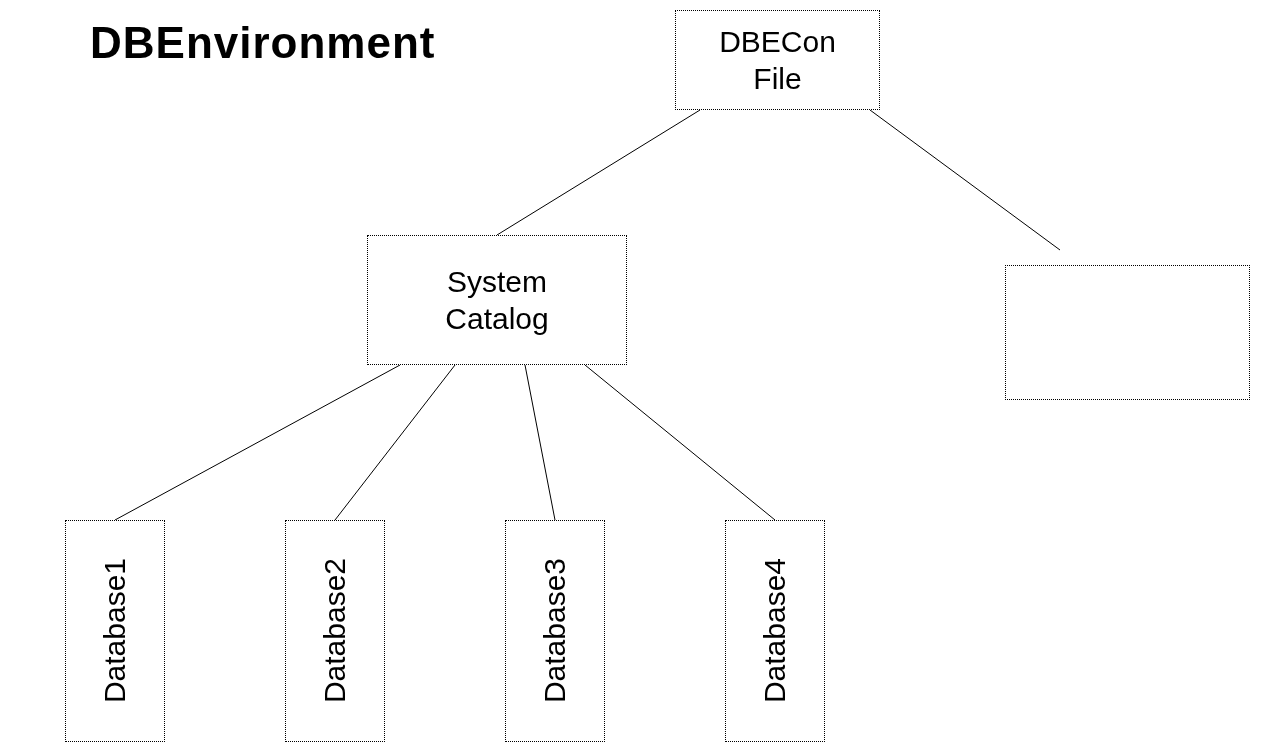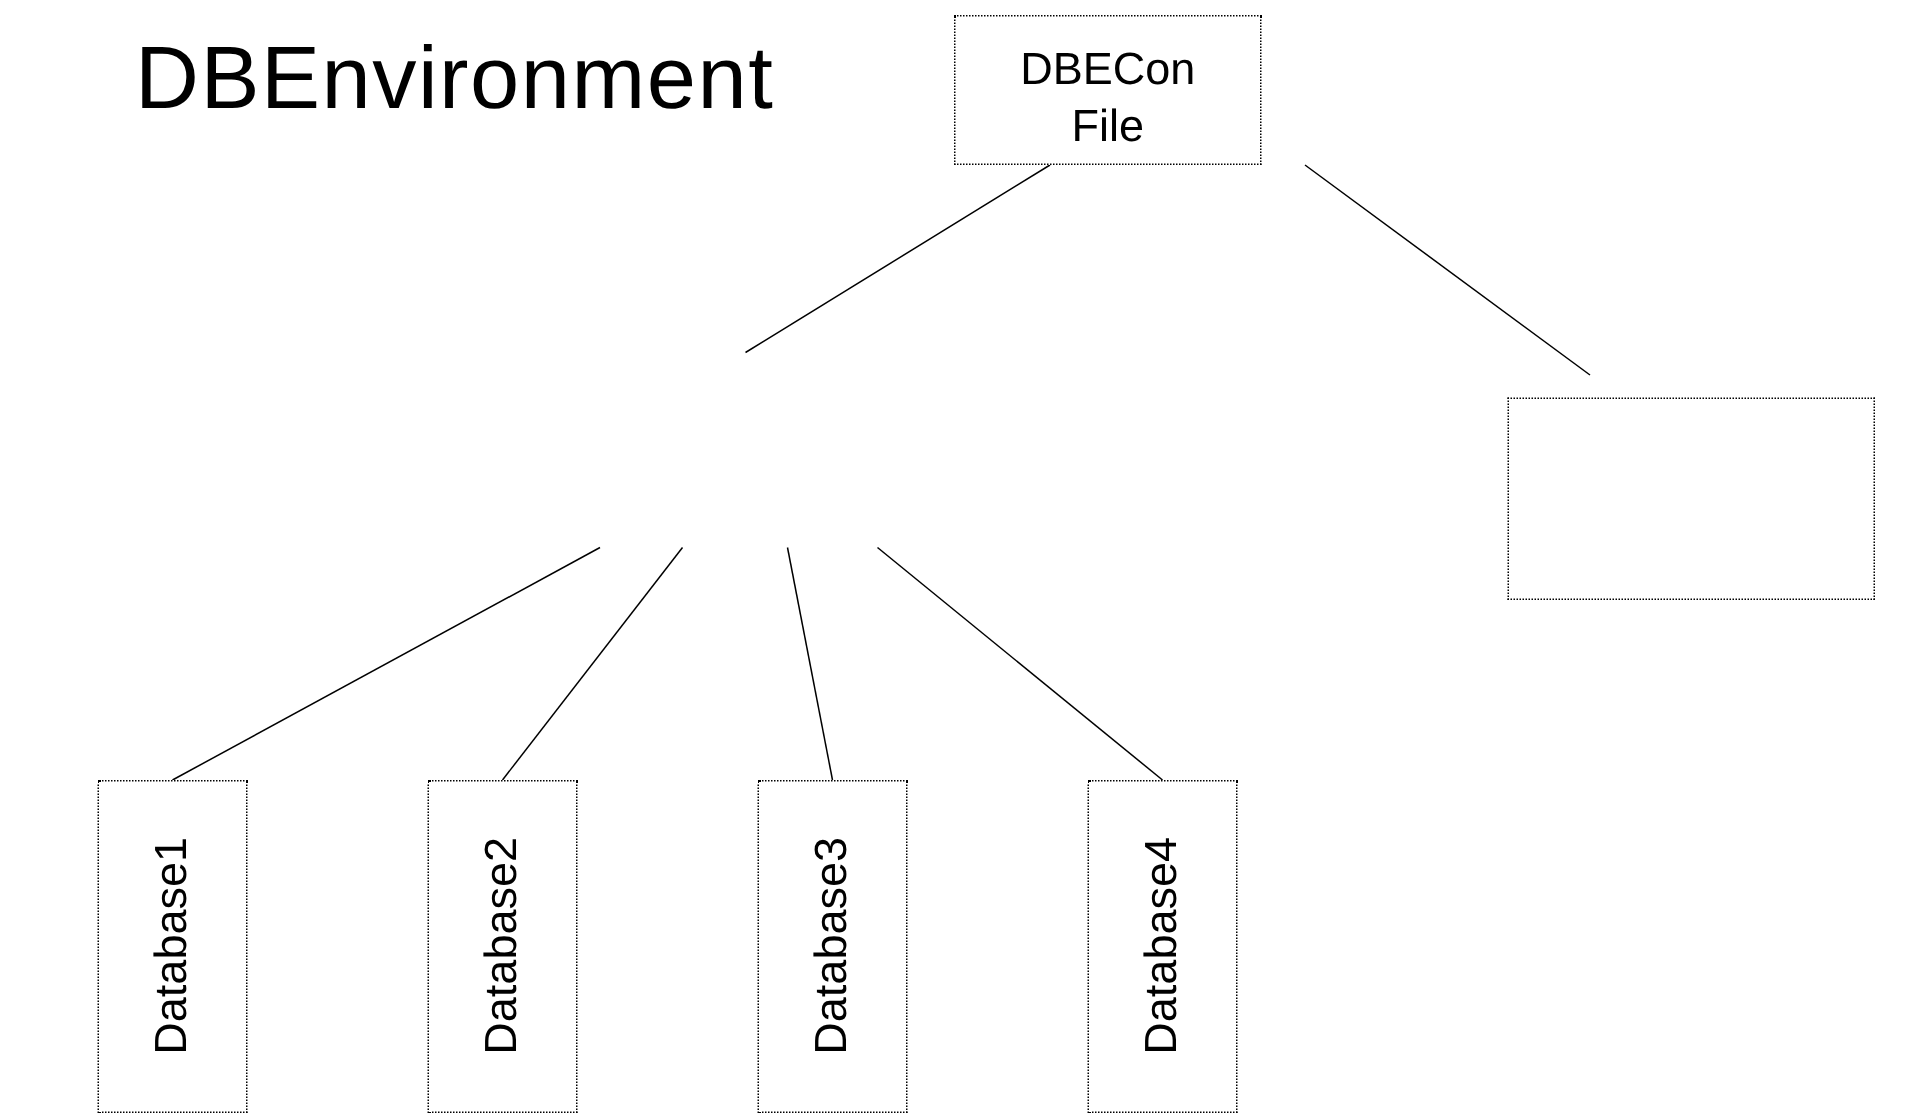--- a/index.html
+++ b/index.html
@@ -16,23 +16,23 @@
   }
   .canvas {
     position: relative;
     width: 1280px;
     height: 742px;
   }
   .title {
     position: absolute;
     left: 90px;
     top: 18px;
-    font-size: 59px;
+    font-size: 44px;
     letter-spacing: 1px;
-    font-weight: 400;
+    font-weight: 700;
   }
   .box {
     position: absolute;
     border: 1px dotted #000000;
     background: #ffffff;
     display: flex;
     align-items: center;
     justify-content: center;
     text-align: center;
     font-size: 30px;
@@ -73,27 +73,33 @@
 
     <line x1="400" y1="365" x2="115" y2="520"></line>
 
     <line x1="455" y1="365" x2="335" y2="520"></line>
 
     <line x1="525" y1="365" x2="555" y2="520"></line>
 
     <line x1="585" y1="365" x2="775" y2="520"></line>
   </svg>
 
-  <div class="box" style="left:636px; top:10px; width:205px; height:100px;align-items:flex-end;">
+  <div class="box" style="left:675px; top:10px; width:205px; height:100px;">
     <div>
       <span>DBECon</span><br>
       <span>File</span>
     </div>
   </div>
 
+  <div class="box" style="left:367px; top:235px; width:260px; height:130px;">
+    <div>
+      <span>System</span><br>
+      <span>Catalog</span>
+    </div>
+  </div>
 
   <div class="box" style="left:1005px; top:265px; width:245px; height:135px;"></div>
 
   <div class="box" style="left:65px; top:520px; width:100px; height:222px;">
     <span class="box-vert">Database1</span>
   </div>
   <div class="box" style="left:285px; top:520px; width:100px; height:222px;">
     <span class="box-vert">Database2</span>
   </div>
   <div class="box" style="left:505px; top:520px; width:100px; height:222px;">

